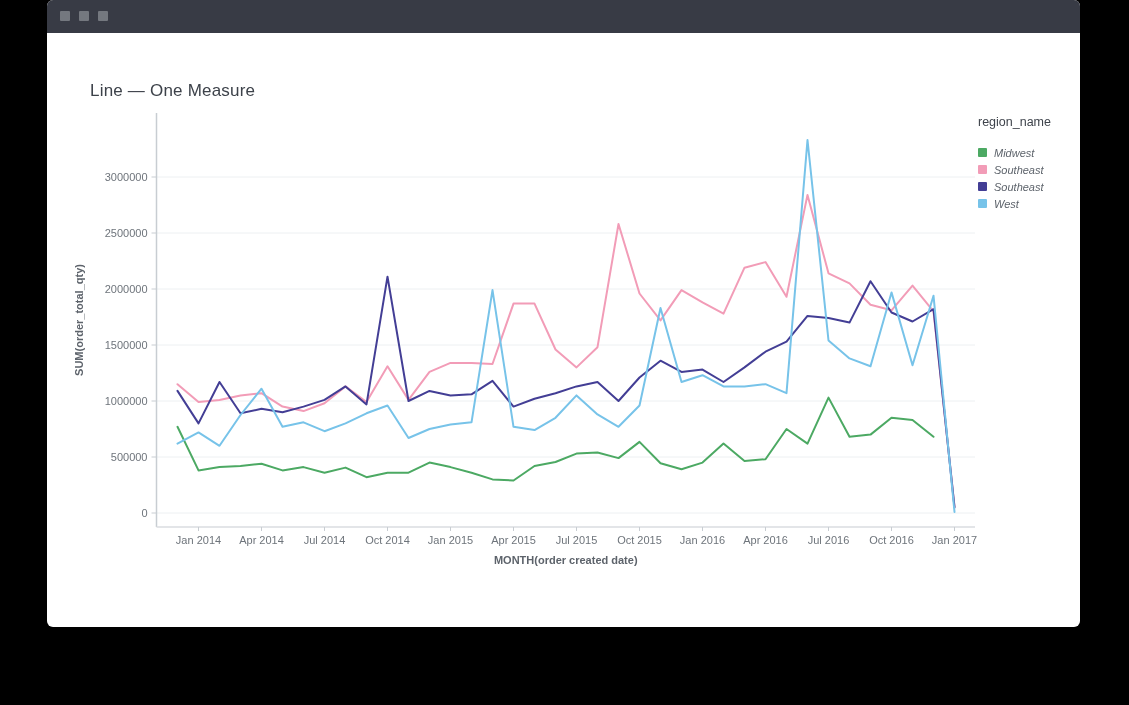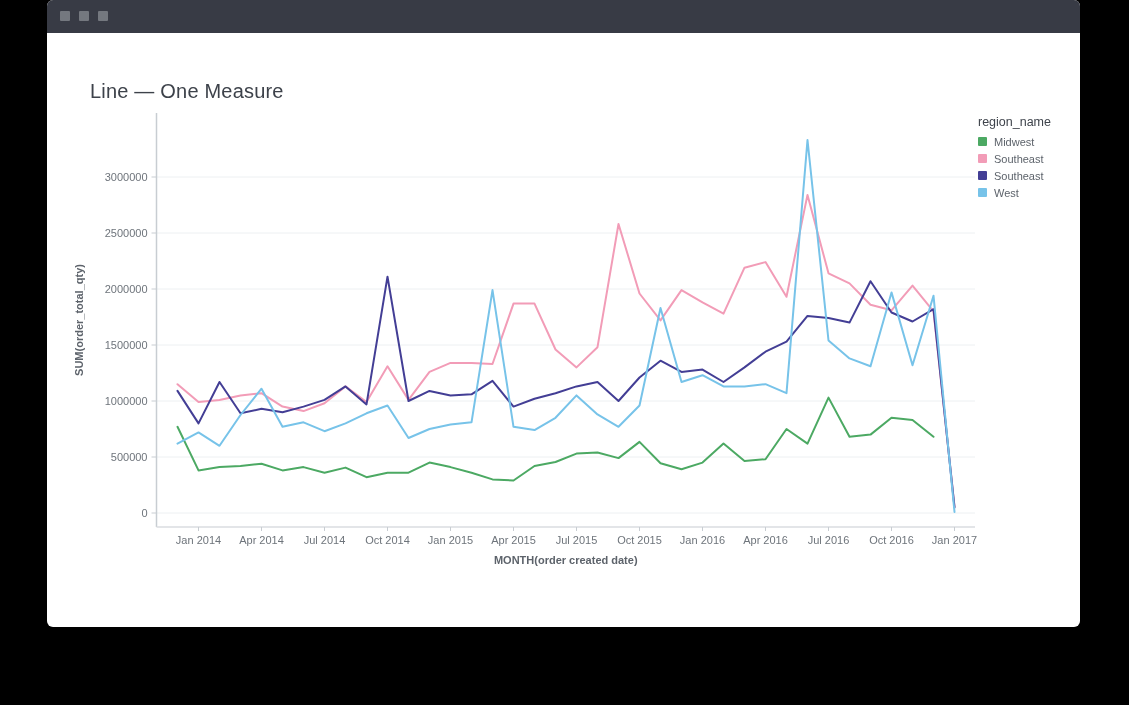--- a/index.html
+++ b/index.html
@@ -15,33 +15,33 @@
     background: #383b45;
   }
   .dot {
     position: absolute; top: 11px; width: 10px; height: 10px;
     background: #74787f; border-radius: 1px; display: inline-block;
   }
   .dot.d1 { left: 13px; } .dot.d2 { left: 32px; } .dot.d3 { left: 51px; }
 
   .chart-title {
     position: absolute; left: 43px; top: 81px;
-    font-size: 20px; line-height: 20px; color: #3d424a; letter-spacing: 0.2px;
+    font-size: 17px; line-height: 20px; color: #3d424a; letter-spacing: 0.2px;
   }
 
   .plot-svg { position: absolute; left: 0; top: 33px; }
 
   .legend {
     position: absolute; left: 931px; top: 115px; width: 100px;
   }
   .legend-title {
-    font-size: 12.5px; color: #3f444c; margin-bottom: 4px;
+    font-size: 12.5px; color: #3f444c; margin-bottom: 15px;
   }
   .legend-row {
-    display: flex; align-items: center; height: 17px; cursor: pointer;
+    display: flex; align-items: center; height: 17px; cursor: pointer; font-style: italic;
   }
   .legend-swatch {
     width: 9px; height: 9px; border-radius: 1px; margin-right: 7px; flex: 0 0 auto;
   }
   .legend-label {
     font-size: 11px; color: #5d636b; white-space: nowrap;
   }
 
   text { font-family: "Liberation Sans", sans-serif; }
 </style>

